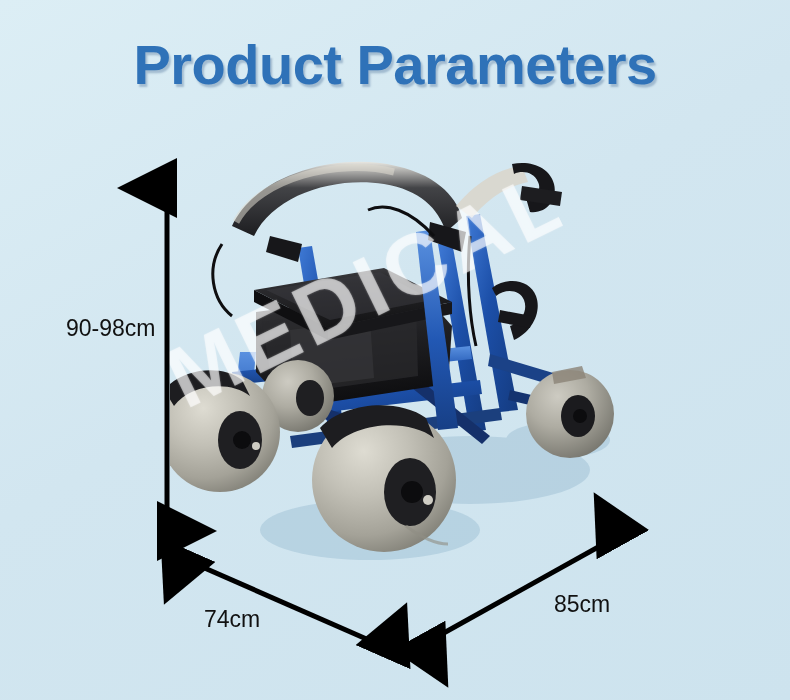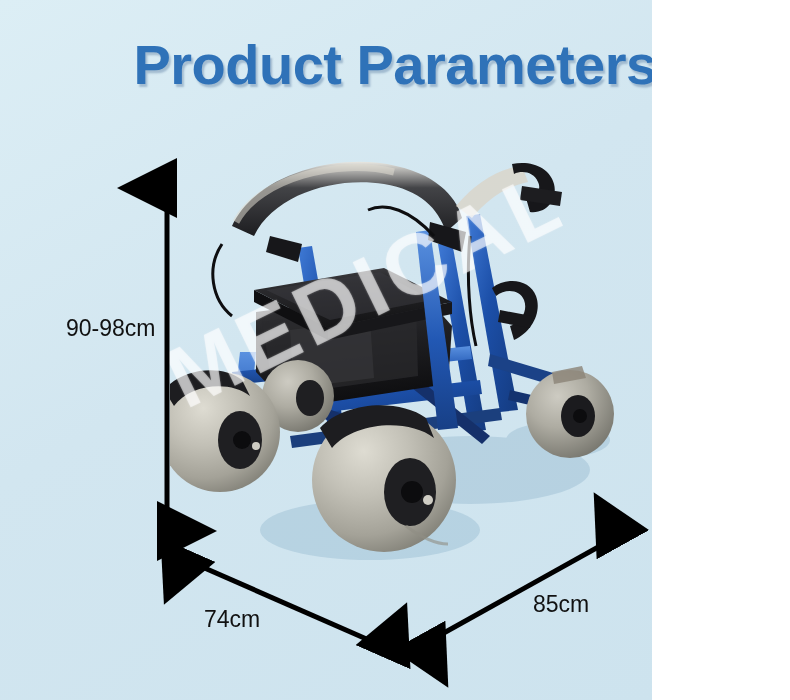--- a/index.html
+++ b/index.html
@@ -6,21 +6,21 @@
 
   html, body {
     width: 790px;
     height: 700px;
     overflow: hidden;
     font-family: "Liberation Sans", sans-serif;
   }
 
   #page {
     position: relative;
-    width: 652px;
+    width: 790px;
     height: 700px;
     background: #d4e8f1;
     background-image: linear-gradient(150deg, #dceef5 0%, #d2e6f0 45%, #cde3ee 100%);
     overflow: hidden;
   }
 
   
   #title {
     position: absolute;
     top: 36px;
@@ -66,21 +66,21 @@
   
   .dim-label {
     position: absolute;
     color: #111;
     font-size: 23px;
     font-weight: 400;
     white-space: nowrap;
   }
   #label-height { left: 66px;  top: 315px; }
   #label-width  { left: 204px; top: 606px; }
-  #label-depth  { left: 533px; top: 591px; }
+  #label-depth  { left: 554px; top: 591px; }
 
   #arrows { position: absolute; left: 0; top: 0; width: 790px; height: 700px; pointer-events: none; }
 </style>
 </head>
 <body>
 
 <div id="page">
 
   <div id="title">Product Parameters</div>
 

